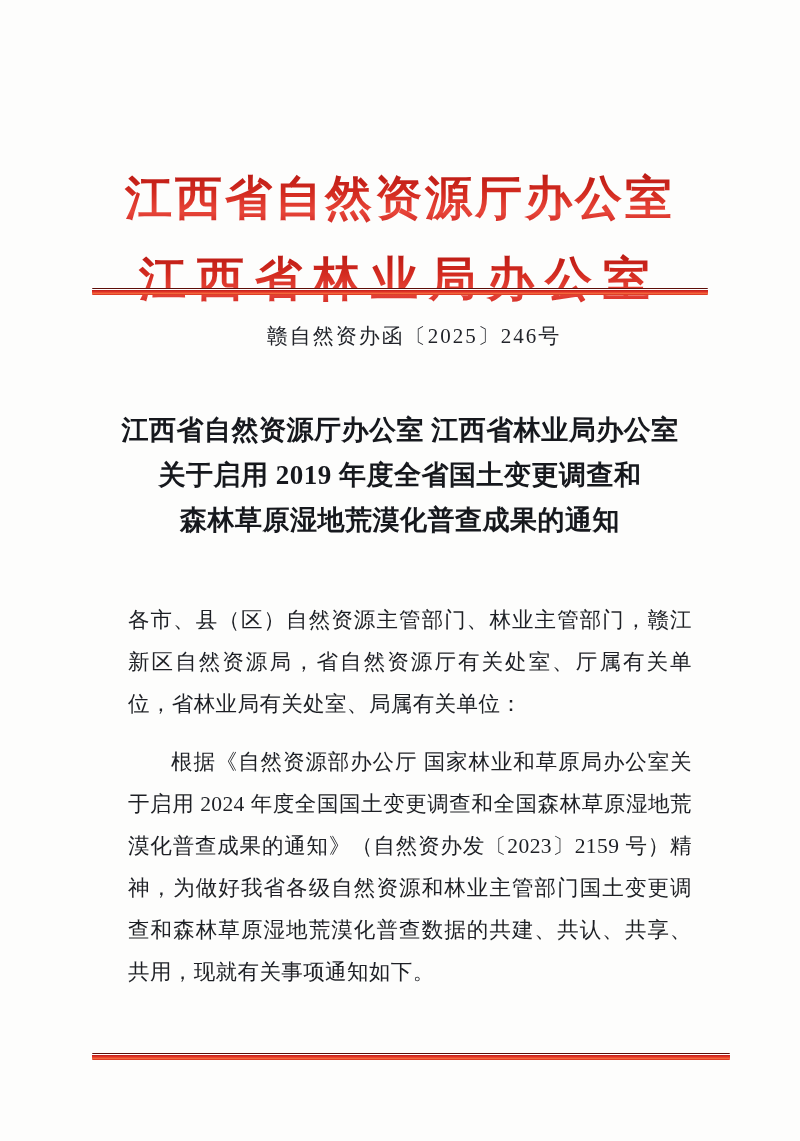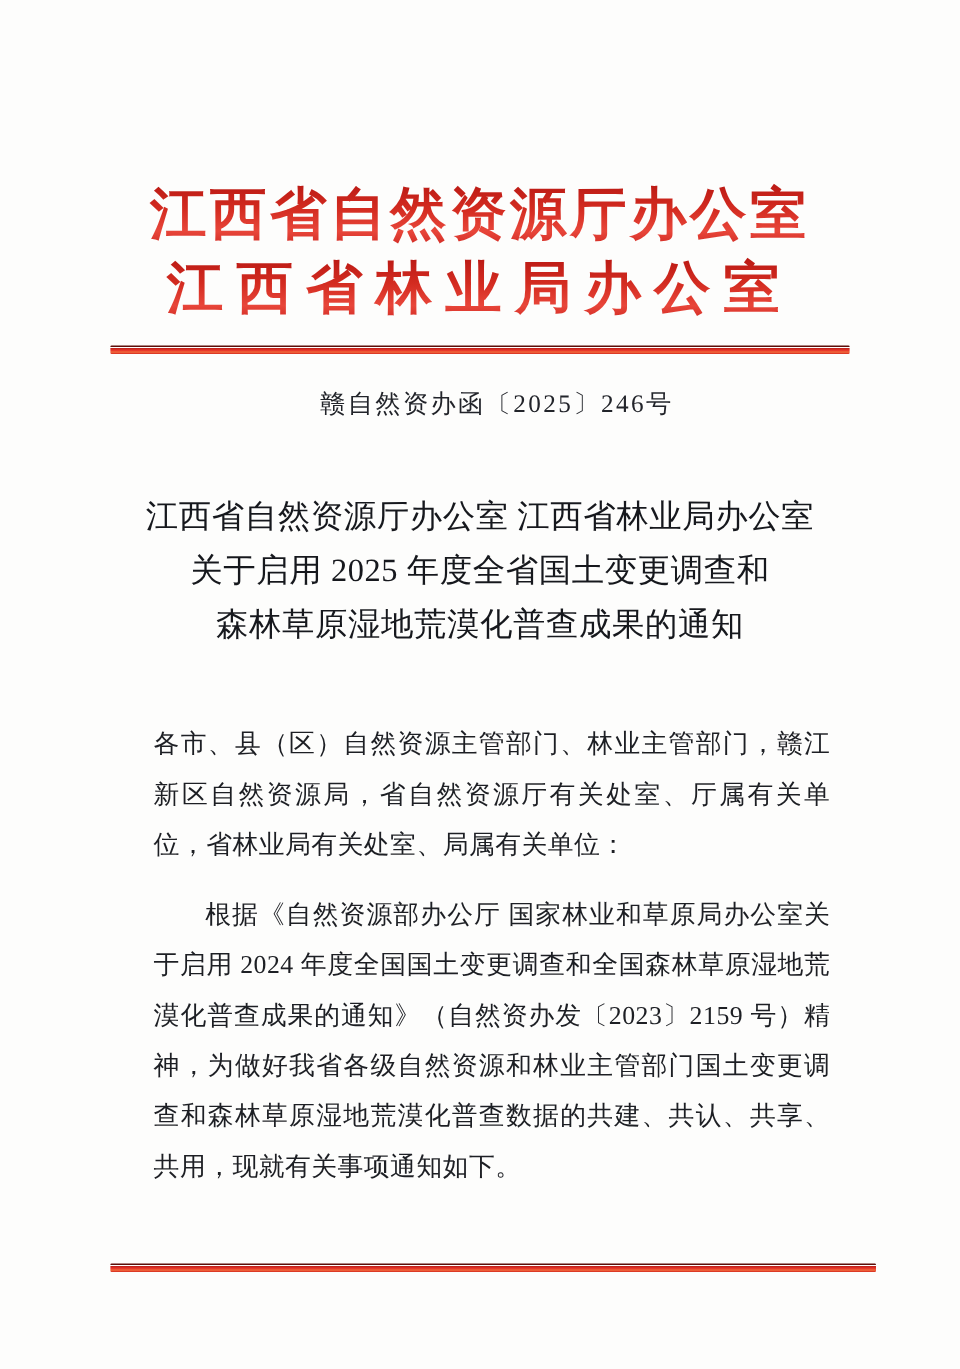--- a/index.html
+++ b/index.html
@@ -39,20 +39,21 @@
     font-size: 47px;
     line-height: 62px;
     letter-spacing: 3px;
     color: #c8201c;
     background: linear-gradient(180deg, #b51612 0%, #d32b20 42%, #e8463a 72%, #c8201c 100%);
     -webkit-background-clip: text;
     background-clip: text;
     -webkit-text-fill-color: transparent;
     white-space: nowrap;
     text-shadow: 0 0 0 rgba(0,0,0,0);
+    margin-top: 19px;
   }
   .letterhead-line.spaced {
     letter-spacing: 11px;
   }
 
   
   .red-rule {
     position: absolute;
     left: 92px;
     width: 616px;
@@ -89,21 +90,21 @@
   
   .doc-title {
     position: absolute;
     left: 100px;
     top: 408px;
     width: 600px;
     text-align: center;
   }
   .title-line {
     font-family: "Liberation Serif", "DejaVu Serif", serif;
-    font-weight: normal;
+    font-weight: bold;
     font-size: 27px;
     line-height: 45px;
     letter-spacing: 0.5px;
     color: #16181d;
     white-space: nowrap;
   }
 
   
   .doc-body {
     position: absolute;
@@ -137,21 +138,21 @@
     <div class="letterhead-line">江西省自然资源厅办公室</div>
     <div class="letterhead-line spaced">江西省林业局办公室</div>
   </div>
 
   <div class="red-rule top"></div>
 
   <div class="doc-number">赣自然资办函〔2025〕246号</div>
 
   <div class="doc-title">
     <div class="title-line">江西省自然资源厅办公室 江西省林业局办公室</div>
-    <div class="title-line">关于启用 2025 年度全省国土变更调查和</div>
+    <div class="title-line">关于启用 2019 年度全省国土变更调查和</div>
     <div class="title-line">森林草原湿地荒漠化普查成果的通知</div>
   </div>
 
   <div class="doc-body">
     <p class="para">各市、县（区）自然资源主管部门、林业主管部门，赣江新区自然资源局，省自然资源厅有关处室、厅属有关单位，省林业局有关处室、局属有关单位：</p>
     <p class="para indent">根据《自然资源部办公厅 国家林业和草原局办公室关于启用 2024 年度全国国土变更调查和全国森林草原湿地荒漠化普查成果的通知》（自然资办发〔2023〕2159 号）精神，为做好我省各级自然资源和林业主管部门国土变更调查和森林草原湿地荒漠化普查数据的共建、共认、共享、共用，现就有关事项通知如下。</p>
   </div>
 
   <div class="red-rule bottom"></div>
 

